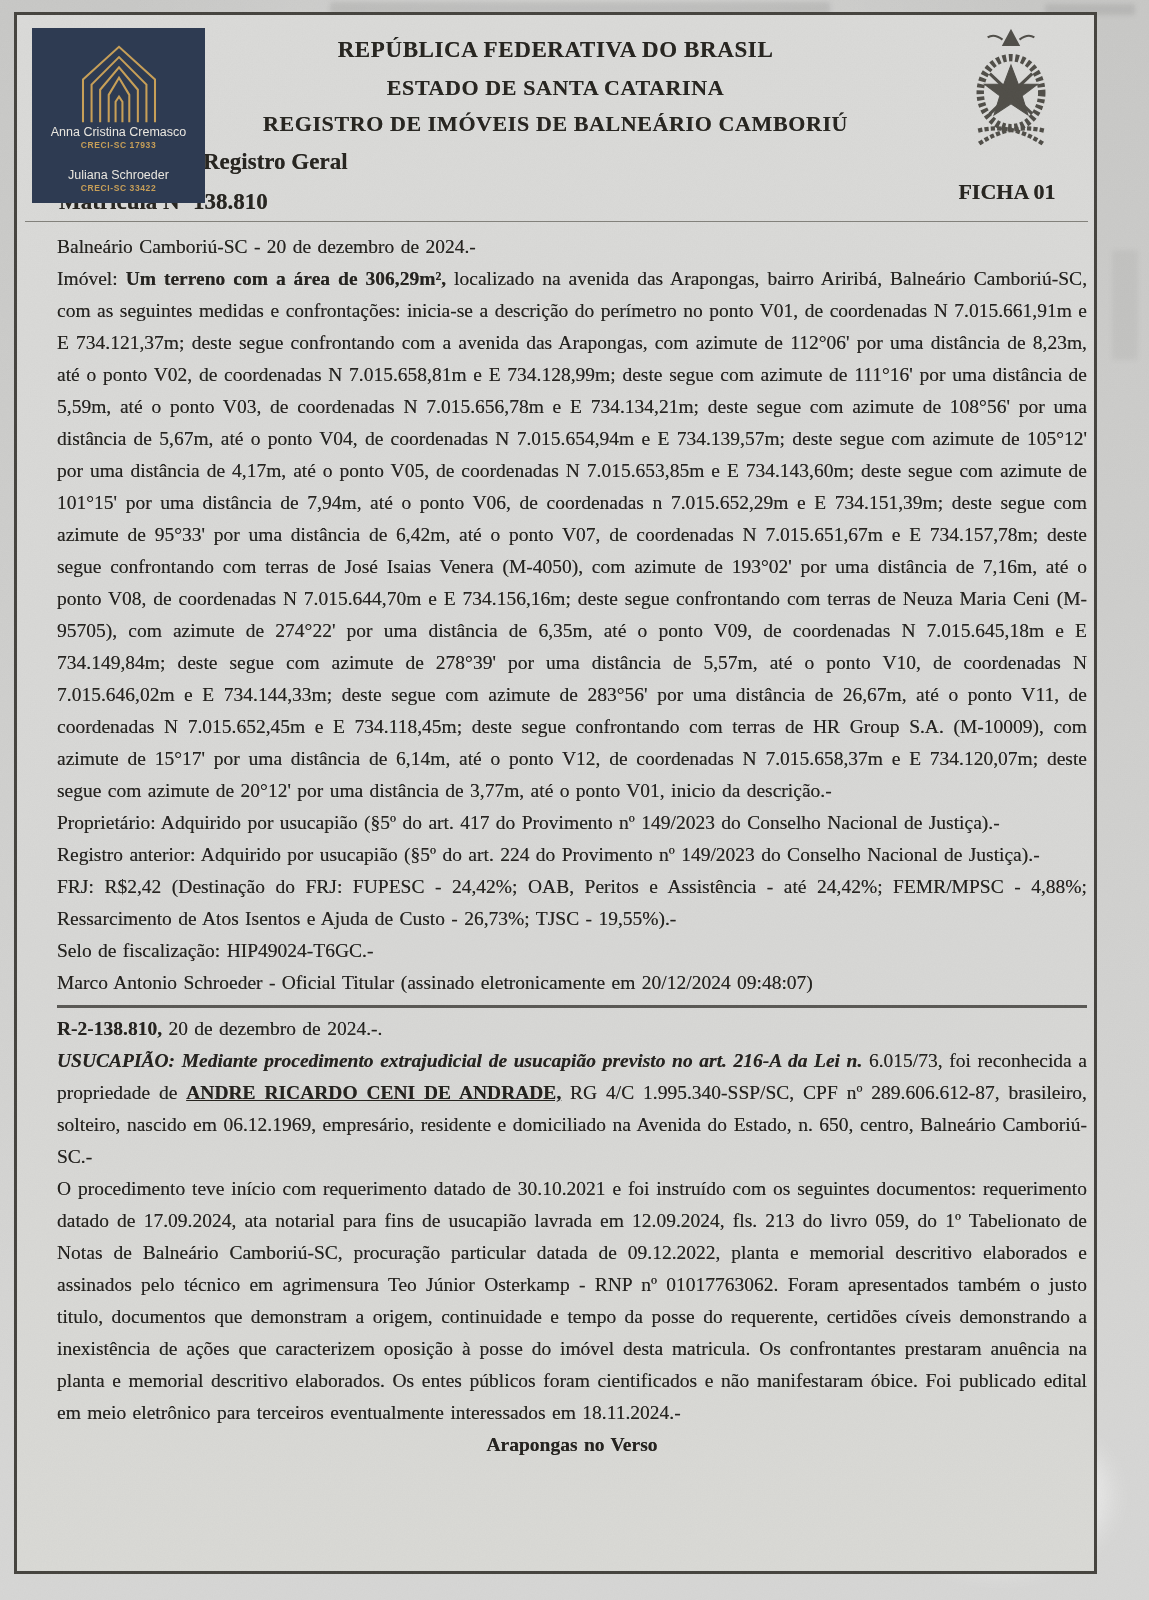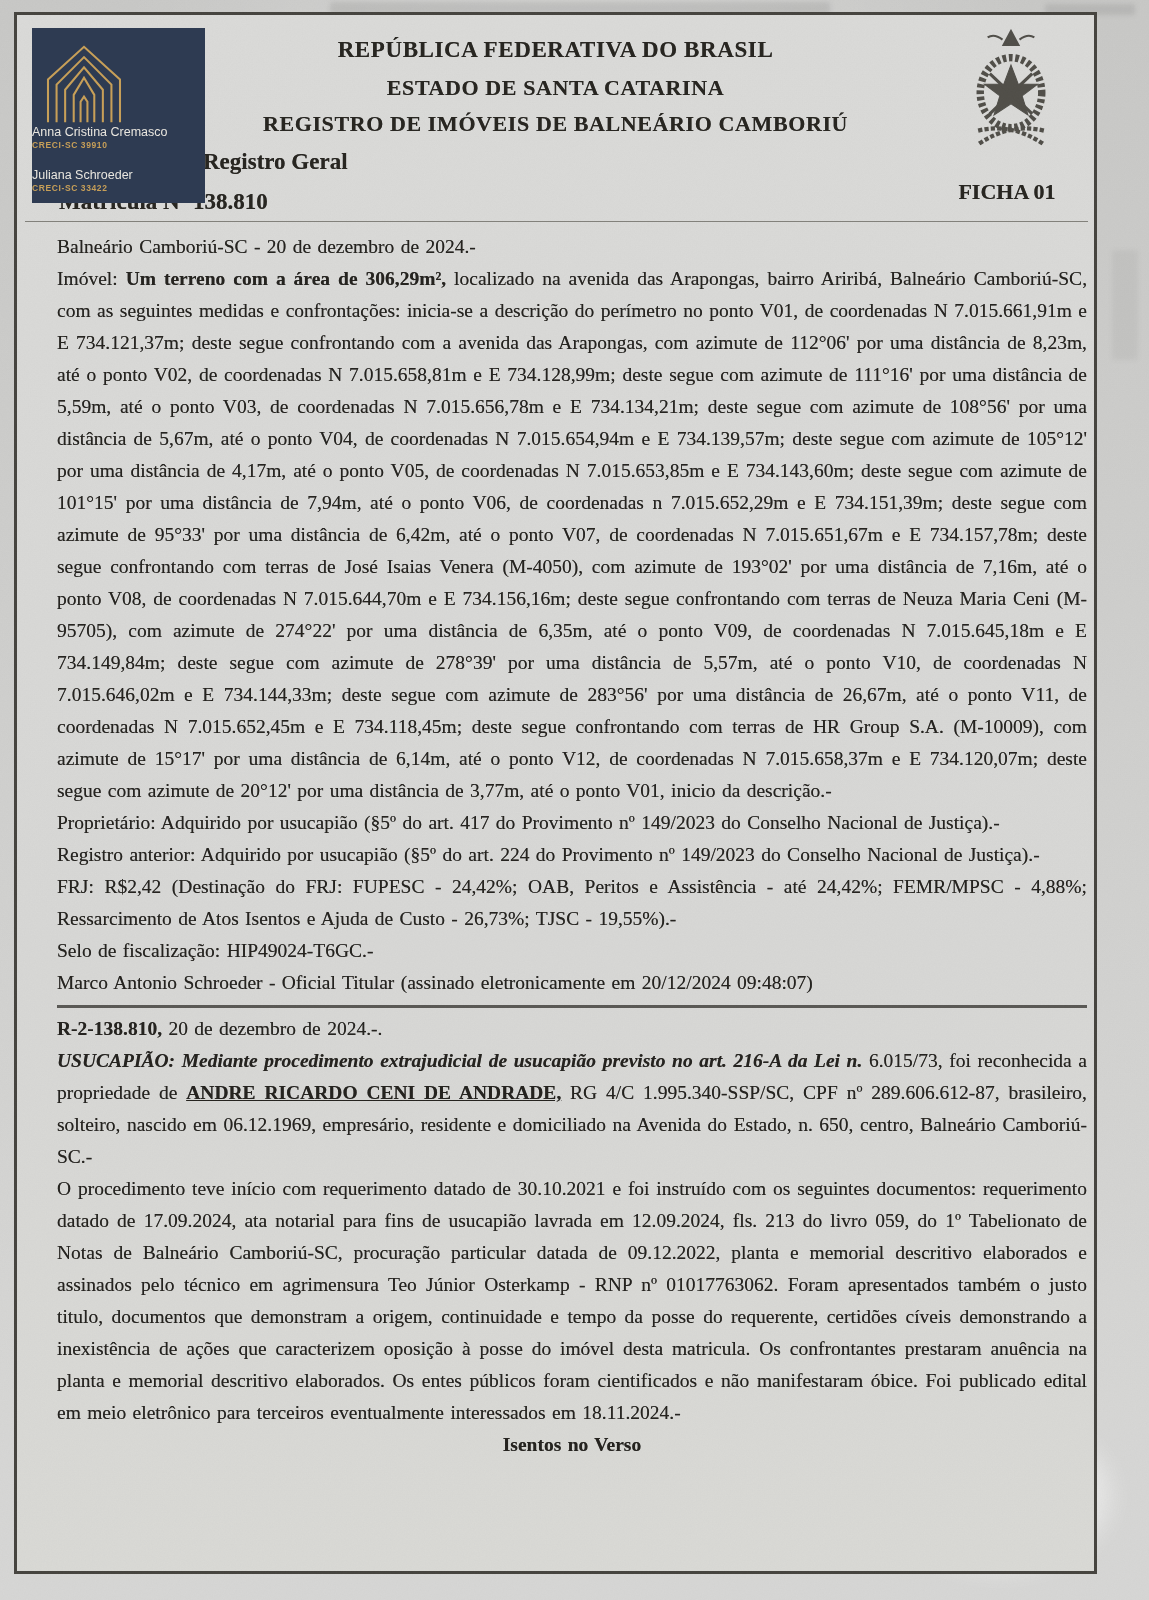--- a/index.html
+++ b/index.html
@@ -48,21 +48,21 @@
   .b{font-weight:700;}
   .bi{font-weight:700;font-style:italic;}
   .u{text-decoration:underline;font-weight:600;}
   .sep{border:none;border-top:3px solid #43423d;margin:6px 0 5px 0;opacity:.85;}
   .footer-line{text-align:center;font-weight:700;margin-top:16px;}
 
   
   .badge{
     position:absolute;left:32px;top:28px;width:173px;height:175px;
     background:#2e3b52;z-index:30;
-    display:flex;flex-direction:column;
+    display:flex;flex-direction:column;align-items:center;
     font-family:"Liberation Sans", sans-serif;
   }
   .badge .logo{margin-top:12px;}
   .badge .nm{color:#e9e6df;font-size:12.5px;line-height:13px;margin-top:2px;}
   .badge .cr{color:#c79f58;font-size:8.5px;letter-spacing:.6px;line-height:10px;margin-top:1px;font-weight:700;}
 
   
   .ghost{position:absolute;background:rgba(66,66,72,.13);filter:blur(2.5px);border-radius:2px;pointer-events:none;}
   .blob{position:absolute;background:rgba(255,255,255,.45);filter:blur(12px);border-radius:50%;pointer-events:none;}
   .noise{position:absolute;inset:0;width:100%;height:100%;pointer-events:none;}
@@ -114,36 +114,36 @@
       <p><span>Imóvel: </span><span class="b">Um terreno com a área de 306,29m²,</span><span> localizado na avenida das Arapongas, bairro Ariribá, Balneário Camboriú-SC, com as seguintes medidas e confrontações: inicia-se a descrição do perímetro no ponto V01, de coordenadas N 7.015.661,91m e E 734.121,37m; deste segue confrontando com a avenida das Arapongas, com azimute de 112°06' por uma distância de 8,23m, até o ponto V02, de coordenadas N 7.015.658,81m e E 734.128,99m; deste segue com azimute de 111°16' por uma distância de 5,59m, até o ponto V03, de coordenadas N 7.015.656,78m e E 734.134,21m; deste segue com azimute de 108°56' por uma distância de 5,67m, até o ponto V04, de coordenadas N 7.015.654,94m e E 734.139,57m; deste segue com azimute de 105°12' por uma distância de 4,17m, até o ponto V05, de coordenadas N 7.015.653,85m e E 734.143,60m; deste segue com azimute de 101°15' por uma distância de 7,94m, até o ponto V06, de coordenadas n 7.015.652,29m e E 734.151,39m; deste segue com azimute de 95°33' por uma distância de 6,42m, até o ponto V07, de coordenadas N 7.015.651,67m e E 734.157,78m; deste segue confrontando com terras de José Isaias Venera (M-4050), com azimute de 193°02' por uma distância de 7,16m, até o ponto V08, de coordenadas N 7.015.644,70m e E 734.156,16m; deste segue confrontando com terras de Neuza Maria Ceni (M-95705), com azimute de 274°22' por uma distância de 6,35m, até o ponto V09, de coordenadas N 7.015.645,18m e E 734.149,84m; deste segue com azimute de 278°39' por uma distância de 5,57m, até o ponto V10, de coordenadas N 7.015.646,02m e E 734.144,33m; deste segue com azimute de 283°56' por uma distância de 26,67m, até o ponto V11, de coordenadas N 7.015.652,45m e E 734.118,45m; deste segue confrontando com terras de HR Group S.A. (M-10009), com azimute de 15°17' por uma distância de 6,14m, até o ponto V12, de coordenadas N 7.015.658,37m e E 734.120,07m; deste segue com azimute de 20°12' por uma distância de 3,77m, até o ponto V01, inicio da descrição.-</span></p>
       <p>Proprietário: Adquirido por usucapião (§5º do art. 417 do Provimento nº 149/2023 do Conselho Nacional de Justiça).-</p>
       <p>Registro anterior: Adquirido por usucapião (§5º do art. 224 do Provimento nº 149/2023 do Conselho Nacional de Justiça).-</p>
       <p>FRJ: R$2,42 (Destinação do FRJ: FUPESC - 24,42%; OAB, Peritos e Assistência - até 24,42%; FEMR/MPSC - 4,88%; Ressarcimento de Atos Isentos e Ajuda de Custo - 26,73%; TJSC - 19,55%).-</p>
       <p>Selo de fiscalização: HIP49024-T6GC.-</p>
       <p>Marco Antonio Schroeder - Oficial Titular (assinado eletronicamente em 20/12/2024 09:48:07)</p>
       <hr class="sep">
       <p><span class="b">R-2-138.810,</span><span> 20 de dezembro de 2024.-.</span></p>
       <p><span class="bi">USUCAPIÃO: Mediante procedimento extrajudicial de usucapião previsto no art. 216-A da Lei n.</span><span> 6.015/73, foi reconhecida a propriedade de </span><span class="u">ANDRE RICARDO CENI DE ANDRADE,</span><span> RG 4/C 1.995.340-SSP/SC, CPF nº 289.606.612-87, brasileiro, solteiro, nascido em 06.12.1969, empresário, residente e domiciliado na Avenida do Estado, n. 650, centro, Balneário Camboriú-SC.-</span></p>
       <p>O procedimento teve início com requerimento datado de 30.10.2021 e foi instruído com os seguintes documentos: requerimento datado de 17.09.2024, ata notarial para fins de usucapião lavrada em 12.09.2024, fls. 213 do livro 059, do 1º Tabelionato de Notas de Balneário Camboriú-SC, procuração particular datada de 09.12.2022, planta e memorial descritivo elaborados e assinados pelo técnico em agrimensura Teo Júnior Osterkamp - RNP nº 01017763062. Foram apresentados também o justo titulo, documentos que demonstram a origem, continuidade e tempo da posse do requerente, certidões cíveis demonstrando a inexistência de ações que caracterizem oposição à posse do imóvel desta matricula. Os confrontantes prestaram anuência na planta e memorial descritivo elaborados. Os entes públicos foram cientificados e não manifestaram óbice. Foi publicado edital em meio eletrônico para terceiros eventualmente interessados em 18.11.2024.-</p>
-      <p class="footer-line">Isentos no Verso</p>
+      <p class="footer-line">Arapongas no Verso</p>
     </div>
   </div>
 
   <div class="badge">
     <svg class="logo" width="104" height="84" viewBox="0 0 120 98">
       <g fill="none" stroke="#c79f58" stroke-width="2.4">
         <path d="M18 96 L18 46 L60 8 L102 46 L102 96"></path>
         <path d="M28 96 L28 52 L60 20 L92 52 L92 96"></path>
         <path d="M38 96 L38 58 L60 32 L82 58 L82 96"></path>
         <path d="M48 96 L48 64 L60 44 L72 64 L72 96"></path>
         <path d="M56 96 L56 72 L60 66 L64 72 L64 96"></path>
       </g>
     </svg>
     <div class="nm">Anna Cristina Cremasco</div>
-    <div class="cr">CRECI-SC 39910</div>
+    <div class="cr">CRECI-SC 17933</div>
     <div class="nm" style="margin-top:19px;">Juliana Schroeder</div>
     <div class="cr">CRECI-SC 33422</div>
   </div>
 
   <svg class="noise">
     <filter id="paperNoise">
       <feTurbulence type="fractalNoise" baseFrequency="0.82" numOctaves="2" stitchTiles="stitch"></feTurbulence>
       <feColorMatrix type="matrix" values="0 0 0 0 0.25  0 0 0 0 0.25  0 0 0 0 0.25  0 0 0 0.5 0"></feColorMatrix>
     </filter>
     <rect width="100%" height="100%" filter="url(#paperNoise)" opacity="0.10"></rect>

